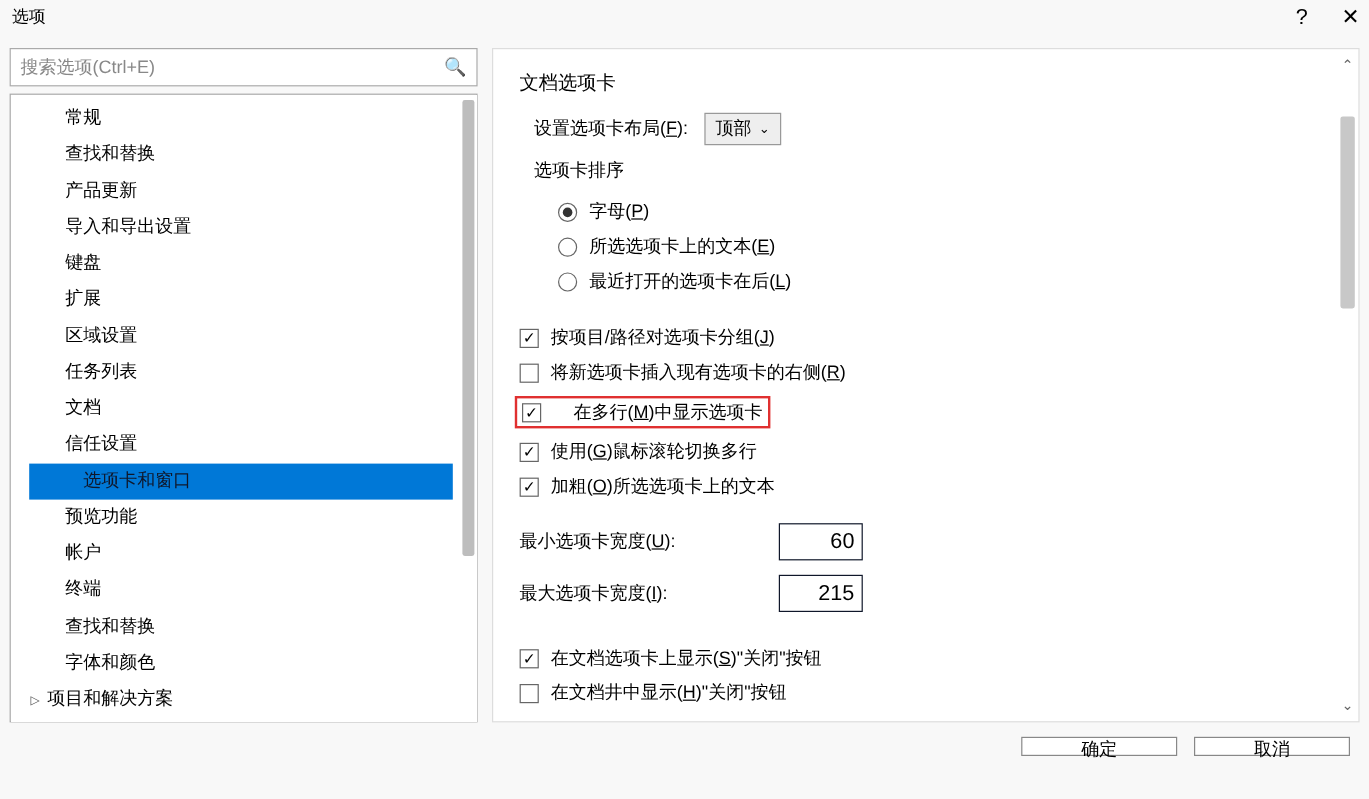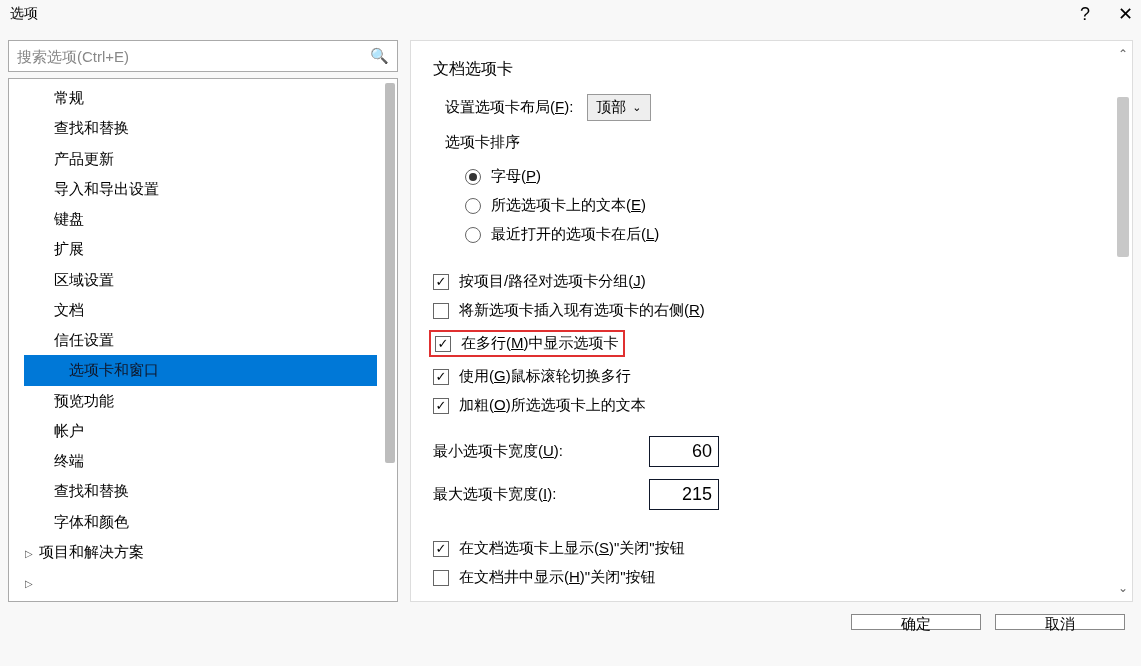--- a/index.html
+++ b/index.html
@@ -42,21 +42,21 @@
     .subsection { margin-left: 12px; margin-top: 8px; margin-bottom: 12px; }
     .subsection-title { font-size: 15px; margin-bottom: 10px; }
     .radio-row { display: flex; align-items: center; gap: 10px; margin-left: 20px; padding: 5px 0; font-size: 15px; }
     .radio-outer { width: 16px; height: 16px; border-radius: 50%; border: 1px solid #666; display: inline-flex; align-items: center; justify-content: center; }
     .radio-dot { width: 8px; height: 8px; border-radius: 50%; background: #333; }
     
     .check-row { display: flex; align-items: center; gap: 10px; margin-left: 0; padding: 5px 0; font-size: 15px; }
     .check-box { width: 16px; height: 16px; border: 1px solid #666; display: inline-flex; align-items: center; justify-content: center; font-size: 13px; line-height: 1; }
     .checked::before { content: "✓"; }
     
-    .highlight-box { border: 2px solid #e03030; padding: 2px 4px; display: inline-flex; align-items: center; gap: 10px; margin-left: -4px; }
+    .highlight-box { border: 2px solid #e03030; padding: 2px 4px; display: inline-flex; align-items: center; gap: 27px; margin-left: -4px; }
     
     .input-row { display: flex; align-items: center; gap: 16px; margin-left: 0; padding: 6px 0; font-size: 15px; }
     .num-input { width: 70px; border: 1px solid #0f172a; padding: 4px 6px; text-align: right; font-size: 18px; }
     .input-spacer { width: 200px; }
     
     .checks-block { margin-top: 18px; }
     .truncated { color: #888; font-size: 15px; white-space: nowrap; overflow: hidden; }
     
     .footer { display: flex; justify-content: flex-end; gap: 14px; padding: 12px 16px; }
     .footer button { width: 130px; height: 16px; border: 1px solid #888; background: #fff; font-size: 15px; cursor: pointer; }
@@ -82,20 +82,21 @@
     </div>
     <div class="tree-container">
       <div class="tree">
         <div class="tree-item">常规</div>
         <div class="tree-item">查找和替换</div>
         <div class="tree-item">产品更新</div>
         <div class="tree-item">导入和导出设置</div>
         <div class="tree-item">键盘</div>
         <div class="tree-item">扩展</div>
         <div class="tree-item">区域设置</div>
+        <div class="tree-item">任务列表</div>
         <div class="tree-item">文档</div>
         <div class="tree-item">信任设置</div>
         <div class="tree-item selected">选项卡和窗口</div>
         <div class="tree-item">预览功能</div>
         <div class="tree-item">帐户</div>
         <div class="tree-item">终端</div>
         <div class="tree-item">查找和替换</div>
         <div class="tree-item">字体和颜色</div>
         <div class="tree-item parent"><span>项目和解决方案</span></div>
         <div class="tree-item parent"></div>

